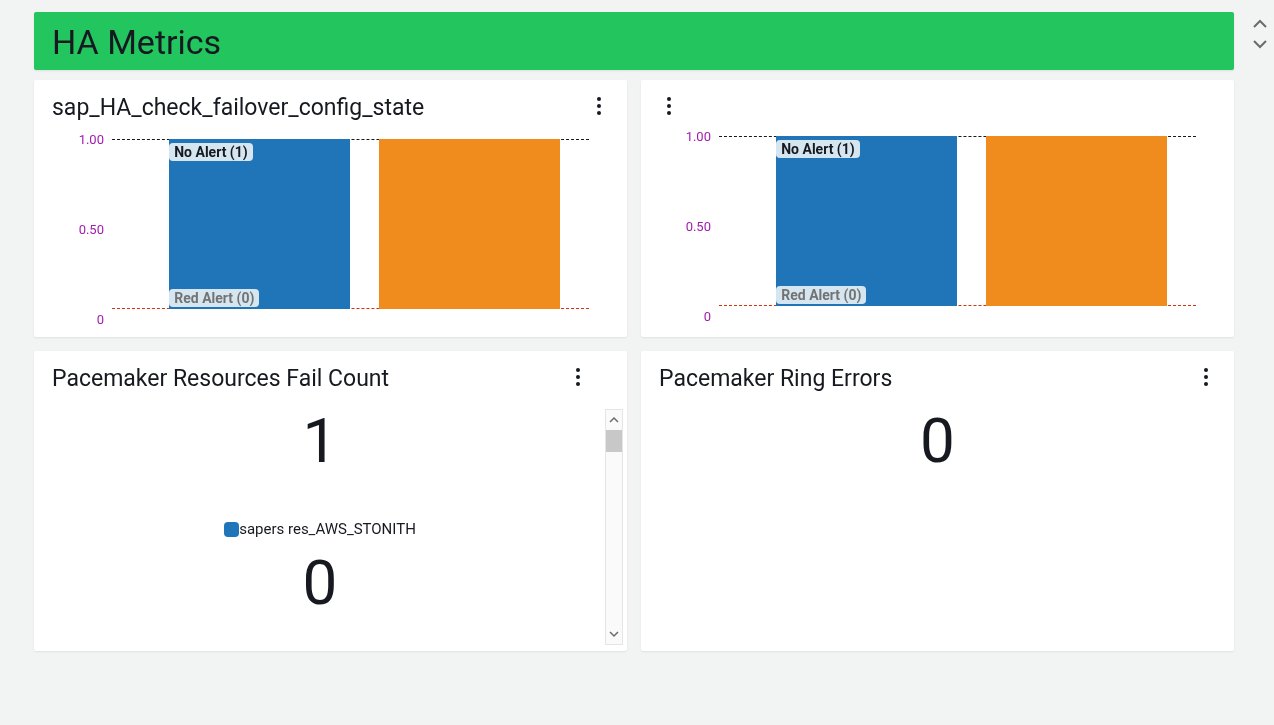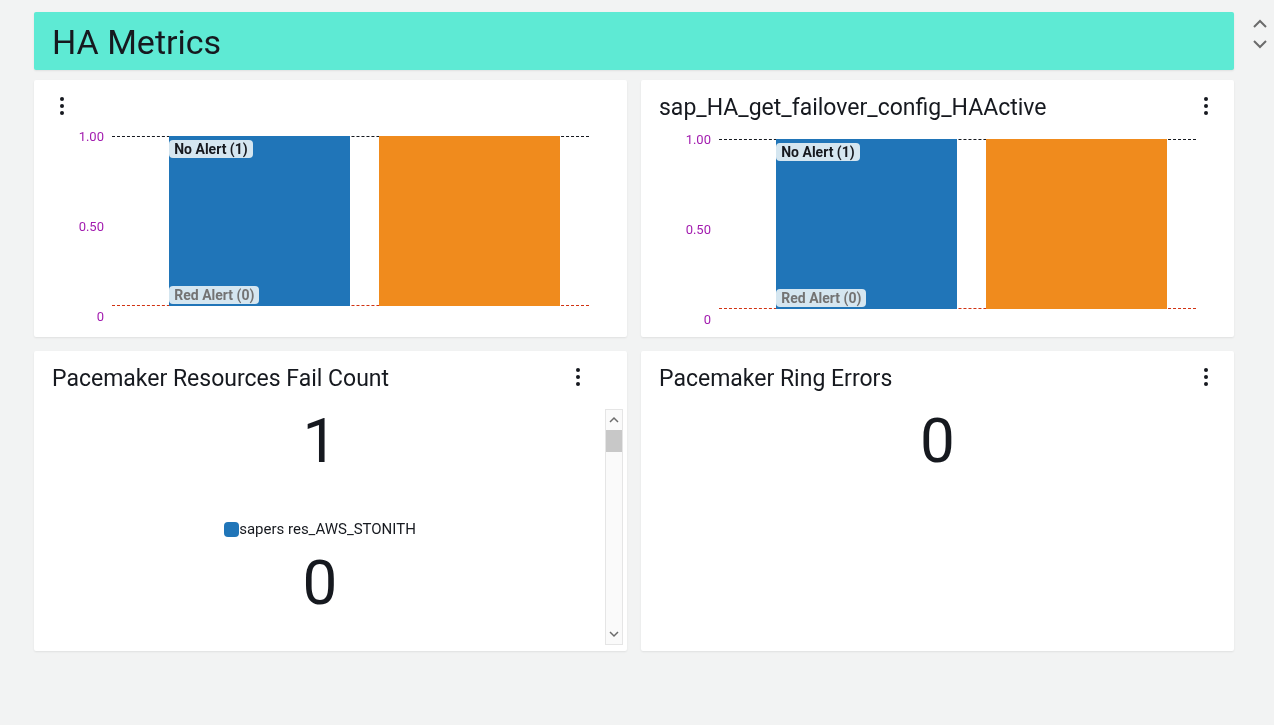--- a/index.html
+++ b/index.html
@@ -15,21 +15,21 @@
   .page-scroll-arrows {
     position: absolute;
     right: 6px;
     top: 18px;
     display: flex;
     flex-direction: column;
     gap: 8px;
   }
   .page-scroll-arrows svg { display:block; }
   .header-card {
-    background: #5eead4;
+    background: #22c55e;
     margin: 12px 40px 10px 34px;
     border-radius: 2px;
     box-shadow: 0 1px 2px rgba(0,0,0,0.08);
     padding: 10px 18px 8px 18px;
   }
   .header-title {
     font-size: 34px;
     font-weight: 400;
     color: #16191f;
   }
@@ -175,20 +175,21 @@
 </div>
 
 <div class="header-card">
   <div class="header-title">HA Metrics</div>
 </div>
 
 <div class="grid">
 
   <div class="widget">
     <div class="widget-header">
+      <div class="widget-title">sap_HA_check_failover_config_state</div>
       <div class="kebab">
           <span></span>
           <span></span>
           <span></span>
         </div>
     </div>
     <div class="chart-area">
       <div class="y-axis">
         <div class="y-tick" style="top:0%">1.00</div>
         <div class="y-tick" style="top:50%">0.50</div>
@@ -200,21 +201,20 @@
         <div class="bar blue" style="left:12%;width:38%;height:100%"></div>
         <div class="bar orange" style="left:56%;width:38%;height:100%"></div>
         <div class="annot noalert" style="left:12%">No Alert (1)</div>
         <div class="annot redalert" style="left:12%">Red Alert (0)</div>
       </div>
     </div>
   </div>
 
   <div class="widget">
     <div class="widget-header">
-      <div class="widget-title">sap_HA_get_failover_config_HAActive</div>
       <div class="kebab">
           <span></span>
           <span></span>
           <span></span>
         </div>
     </div>
     <div class="chart-area">
       <div class="y-axis">
         <div class="y-tick" style="top:0%">1.00</div>
         <div class="y-tick" style="top:50%">0.50</div>

